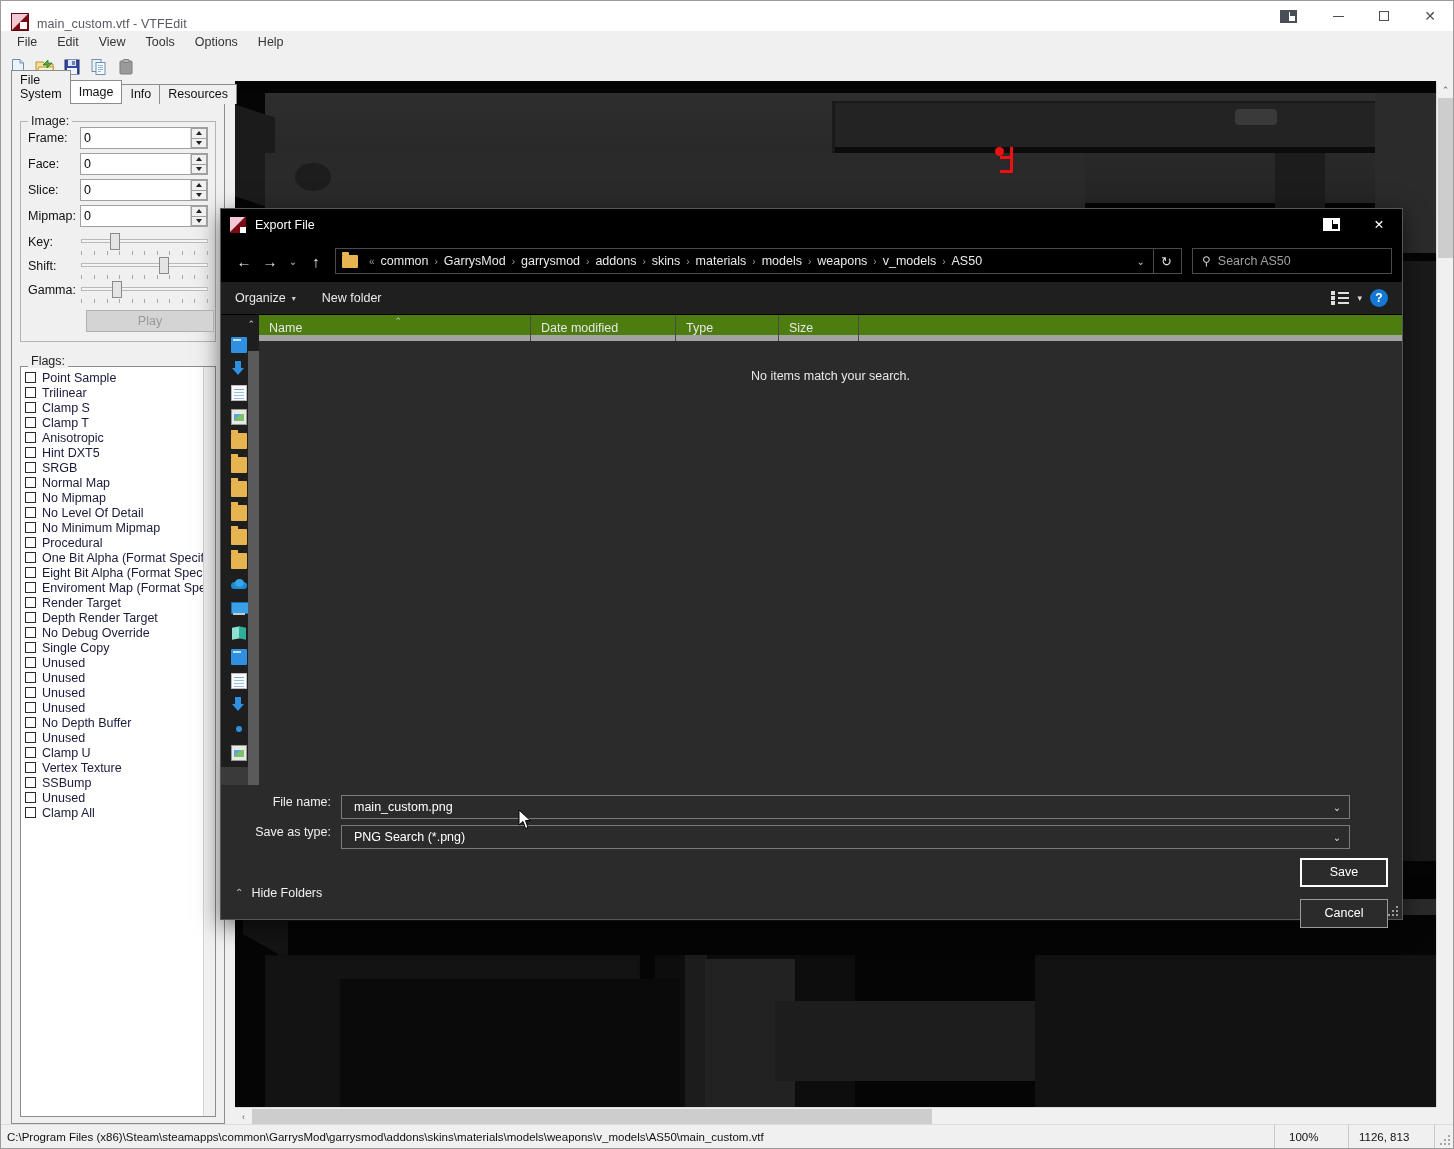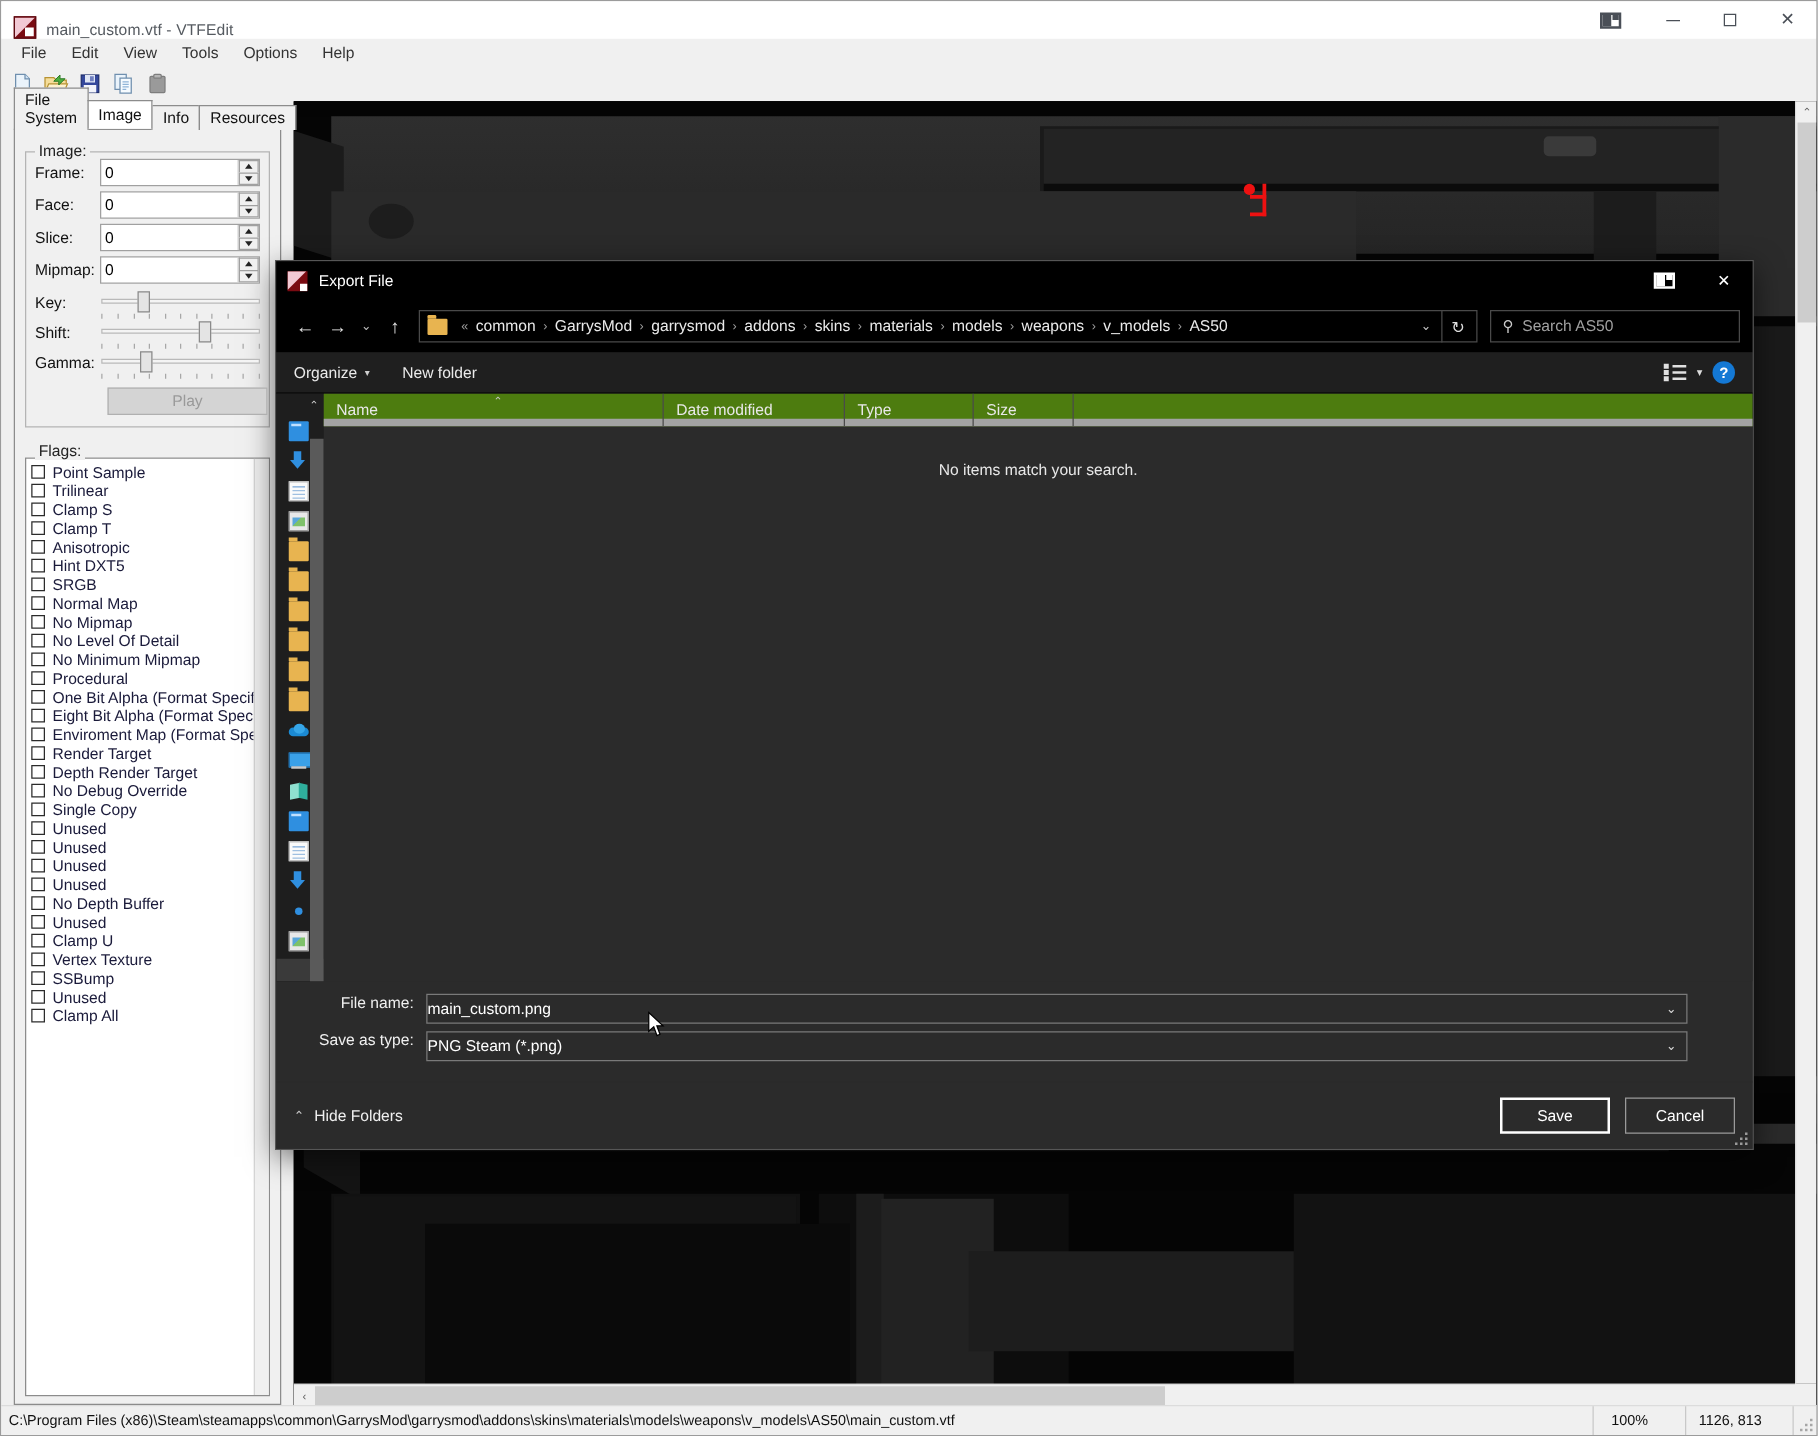--- a/index.html
+++ b/index.html
@@ -479,35 +479,35 @@
 
   
   .dlg-fields {
     flex: none; background: #2b2b2b; padding: 10px 0 10px 0;
   }
   .fld-row { display: flex; align-items: flex-start; height: 26px; margin-bottom: 4px; }
   .fld-label { width: 120px; text-align: right; padding-right: 10px; color: #f0f0f0; }
   .fld-input {
     flex: 1; height: 24px; margin-right: 52px; background: #2b2b2b;
     border: 1px solid #7a7a7a; display: flex; align-items: center;
-    padding-left: 0; color: #fff; position: relative;
+    padding-left: 12px; color: #fff; position: relative;
   }
   .fld-chev {
     position: absolute; right: 0; top: 0; bottom: 0; width: 24px;
     display: flex; align-items: center; justify-content: center; color: #ddd; font-size: 10px;
   }
 
   .dlg-footer {
     height: 54px; flex: none; background: #2b2b2b;
     display: flex; align-items: center; padding: 0 14px; position: relative;
     border-top: 1px solid #2b2b2b;
   }
   .hide-folders { display: flex; align-items: center; color: #f0f0f0; }
   .hf-chev { font-size: 10px; color: #c9c9c9; margin-right: 8px; }
-  .dlg-btns { margin-left: auto; display: flex; gap: 12px; }
+  .dlg-btns { margin-left: auto; display: flex; gap: 12px; flex-direction: column; }
   .dlg-btn {
     width: 88px; height: 29px; background: #2b2b2b; border: 1px solid #9a9a9a;
     color: #fff; display: flex; align-items: center; justify-content: center;
   }
   .dlg-btn.primary { border: 2px solid #ffffff; }
   .dlg-grip {
     position: absolute; right: 4px; bottom: 3px; width: 10px; height: 10px;
   }
   .dlg-grip i { position: absolute; width: 2px; height: 2px; background: #9a9a9a; }
 
@@ -1094,21 +1094,21 @@
     <div class="fld-row">
       <div class="fld-label">File name:</div>
       <div class="fld-input">
         <span>main_custom.png</span>
         <span class="fld-chev">⌄</span>
       </div>
     </div>
     <div class="fld-row">
       <div class="fld-label">Save as type:</div>
       <div class="fld-input">
-        <span>PNG Steam (*.png)</span>
+        <span>PNG Search (*.png)</span>
         <span class="fld-chev">⌄</span>
       </div>
     </div>
   </div>
 
   <div class="dlg-footer">
     <div class="hide-folders">
       <span class="hf-chev">⌃</span>
       <span>Hide Folders</span>
     </div>

